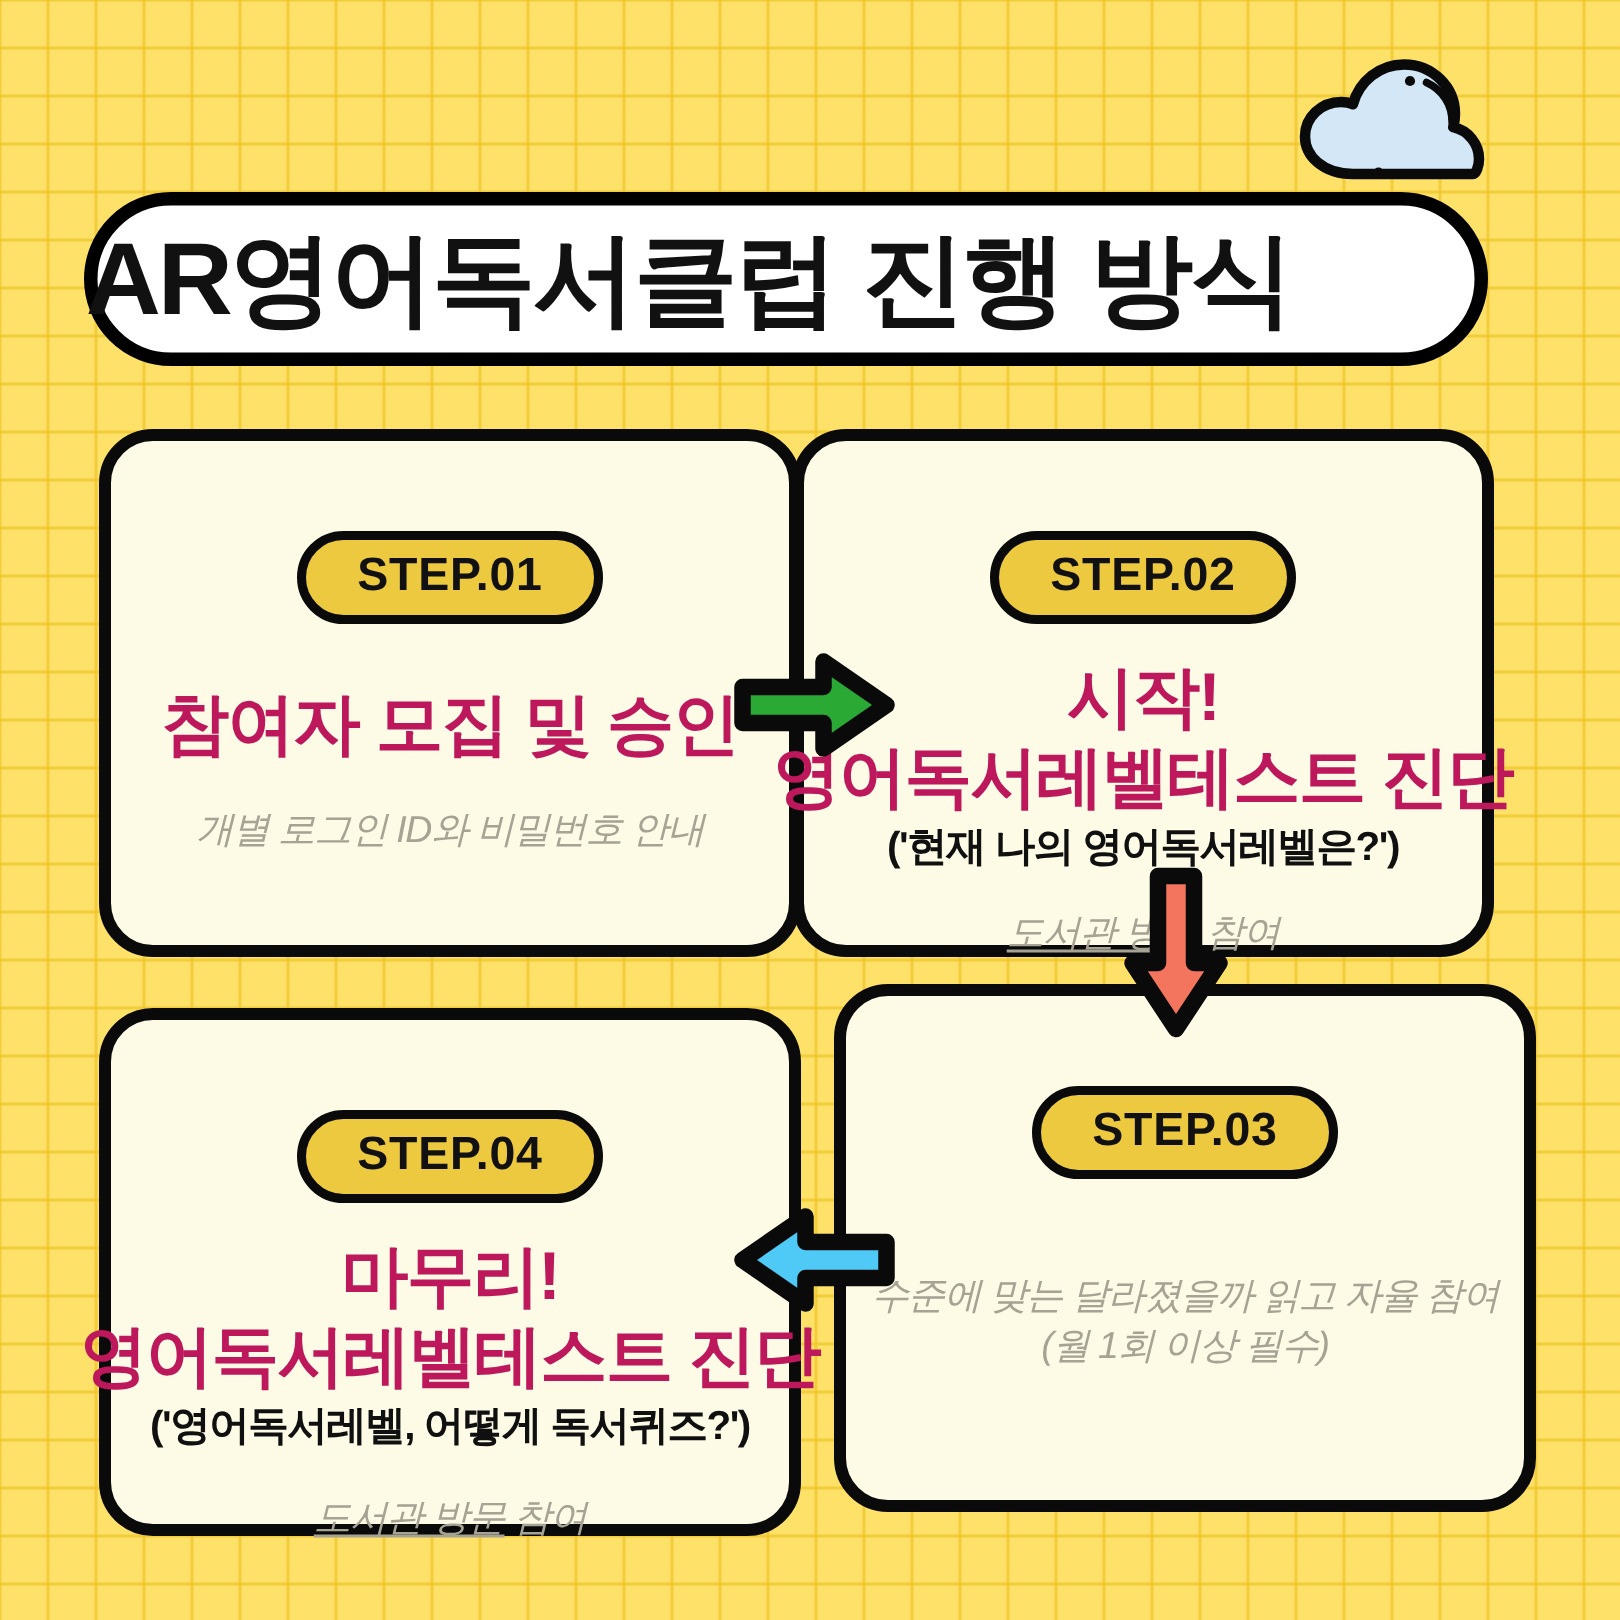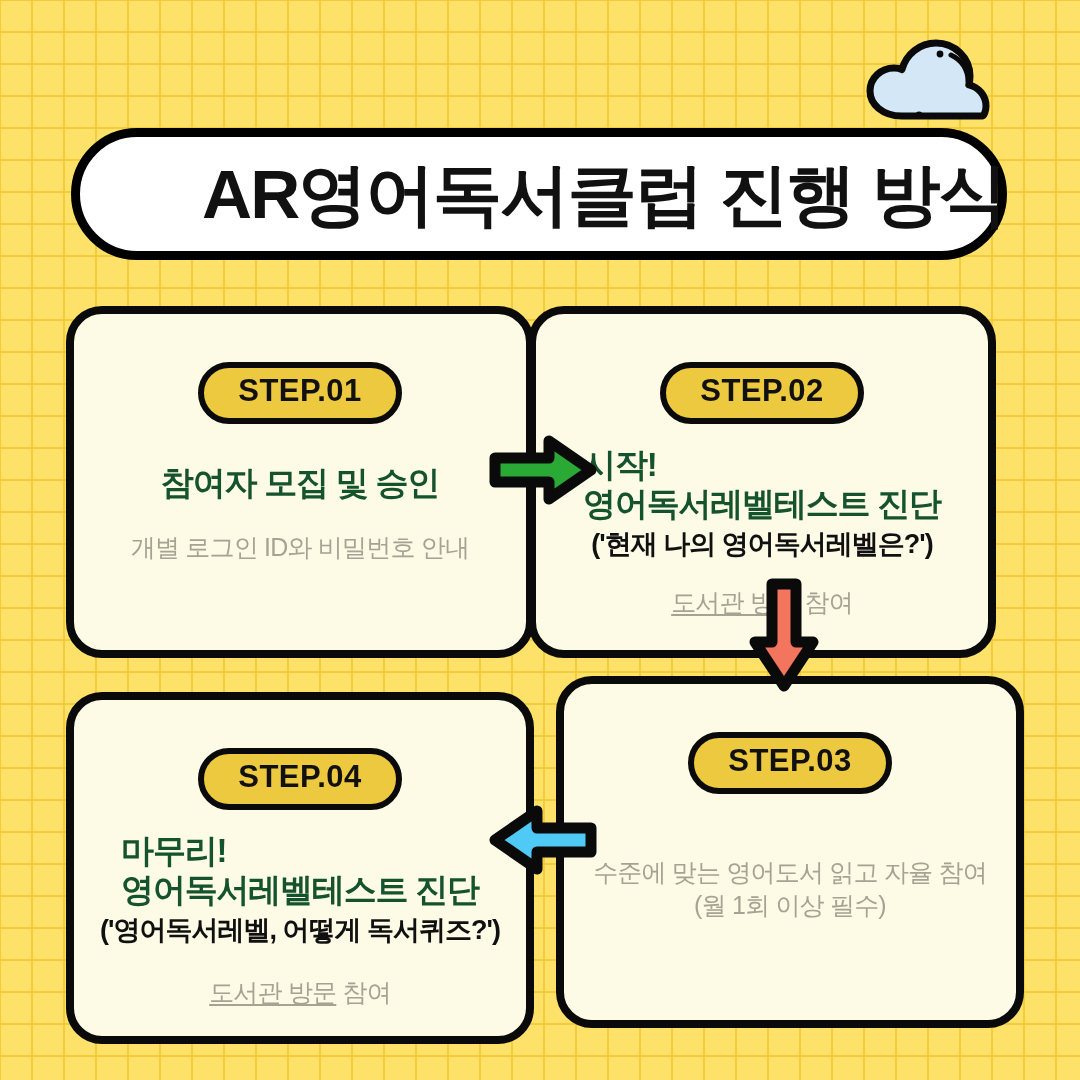--- a/index.html
+++ b/index.html
@@ -32,31 +32,31 @@
     position: absolute;
     top: 38px;
     left: 862px;
     width: 132px;
     height: 82px;
   }
 
   
   .title-pill {
     position: absolute;
-    left: 71px;
+    left: 56px;
     top: 128px;
     width: 936px;
-    height: 132px;
+    height: 116px;
     box-sizing: border-box;
     background: #ffffff;
     border: 9px solid #000000;
     border-radius: 70px;
     display: flex;
     align-items: center;
-    justify-content: flex-end;
+    justify-content: flex-start;
     z-index: 4;
   }
   .title-text {
     font-size: 68px;
     font-weight: 900;
     letter-spacing: -2px;
     color: #111111;
     white-space: nowrap;
     line-height: 1;
     transform: scaleX(1.02);
@@ -68,22 +68,21 @@
     box-sizing: border-box;
     background: #fdfbe6;
     border: 8px solid #0a0a0a;
     border-radius: 36px;
     width: 468px;
     height: 352px;
     z-index: 2;
     display: flex;
     flex-direction: column;
     align-items: center;
-    padding-top: 48px;
-    margin-top: 20px;
+    padding-top: 60px;
   }
   .card-1 { left: 66px;  top: 286px; }
   .card-2 { left: 528px; top: 286px; }
   .card-4 { left: 66px;  top: 672px; }
   .card-3 { left: 556px; top: 656px; gap: 28px; }
 
   .step-badge {
     background: #ecc93f;
     border: 6px solid #0a0a0a;
     border-radius: 40px;
@@ -97,26 +96,26 @@
 
   .card-body {
     margin-top: 0;
     width: 100%;
     display: flex;
     flex-direction: column;
     align-items: center;
   }
 
   .headline {
-    font-size: 33px;
+    font-size: 45px;
     font-weight: 900;
-    color: #14532d;
+    color: #be185d;
     letter-spacing: -1.2px;
     line-height: 1.18;
-    text-align: left;
+    text-align: center;
   }
   .headline .line { display: block; white-space: nowrap; }
 
   .paren {
     display: block;
     font-size: 27px;
     font-weight: 900;
     color: #101010;
     letter-spacing: -1px;
     line-height: 1.2;
@@ -124,20 +123,21 @@
     text-align: right;
   }
 
   .subtitle {
     font-size: 25px;
     font-weight: 400;
     color: #a6a394;
     letter-spacing: -0.8px;
     line-height: 1.35;
     text-align: center;
+    font-style: italic;
   }
   .subtitle .line { display: block; white-space: nowrap; }
   .subtitle .ul { text-decoration: underline; text-underline-offset: 3px; }
 
   
   .card-1 .headline { margin-top: 40px; }
   .card-1 .subtitle { margin-top: 28px; }
 
   .card-2 .headline { margin-top: 22px; }
   .card-2 .paren    { margin-top: 4px; }
@@ -216,21 +216,21 @@
       <div class="subtitle">
         <span class="line"><span class="ul">도서관 방문</span><span class="plain"> 참여</span></span>
       </div>
     </div>
   </div>
 
   <div class="card card-3">
     <div class="step-badge">STEP.03</div>
     <div class="card-body">
       <div class="subtitle">
-        <span class="line"><span class="plain">수준에 맞는 영어도서 읽고 자율 참여</span></span>
+        <span class="line"><span class="plain">수준에 맞는 달라졌을까 읽고 자율 참여</span></span>
         <span class="line"><span class="plain">(월 1회 이상 필수)</span></span>
       </div>
     </div>
   </div>
 
   <div class="arrow arrow-right">
     <svg viewBox="0 0 112 76" width="112" height="76" aria-hidden="true">
       <path d="M8 26 H62 V9 L104 38 L62 67 V50 H8 Z" fill="#2aa935" stroke="#0a0a0a" stroke-width="11" stroke-linejoin="round" stroke-linecap="round"></path>
     </svg>
   </div>

